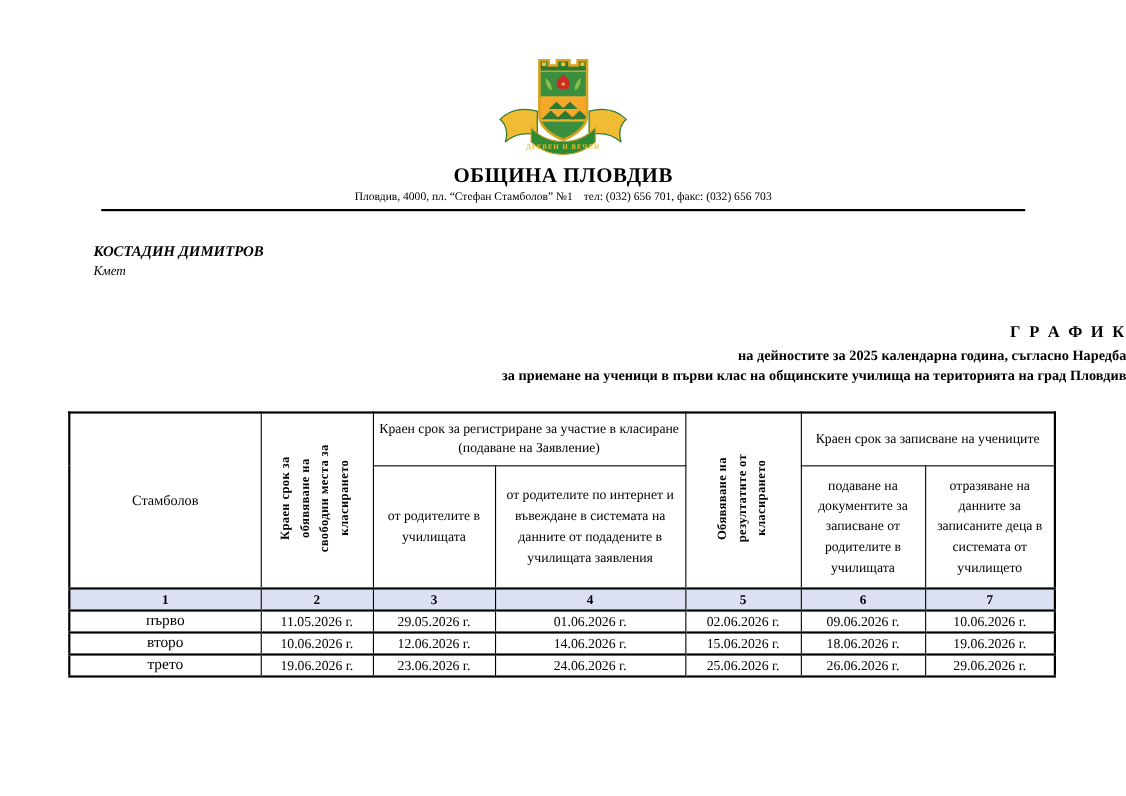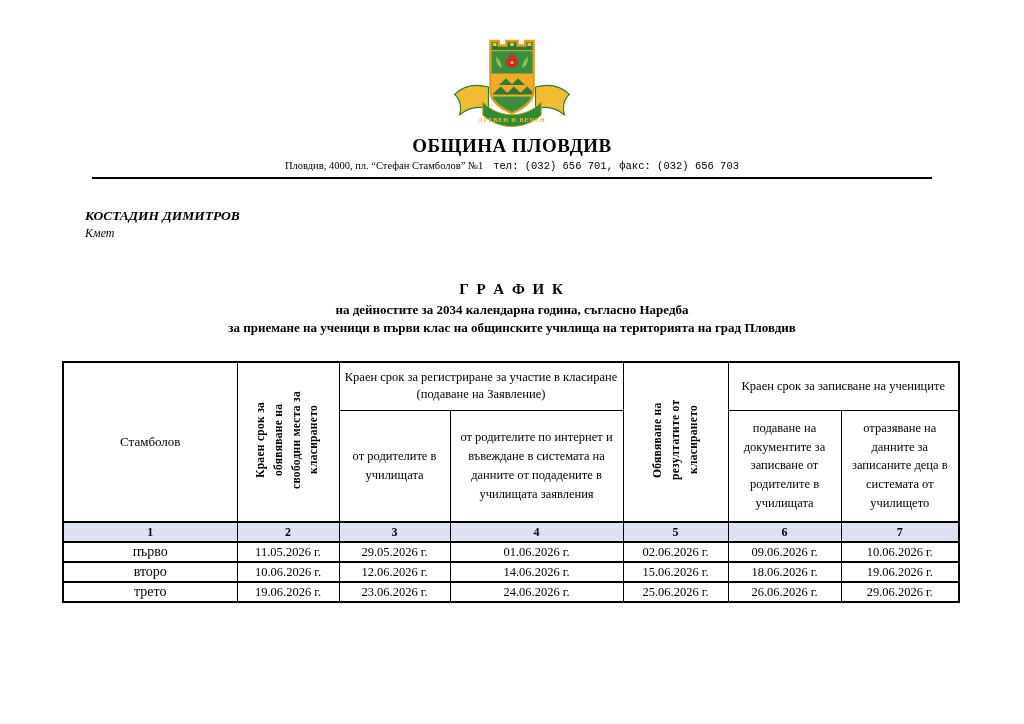--- a/index.html
+++ b/index.html
@@ -8,35 +8,35 @@
     position: relative;
     width: 1024px; height: 724px;
     margin: 0 auto;
     background: #ffffff;
     font-family: "Liberation Serif", "DejaVu Serif", serif;
     color: #000;
     overflow: hidden;
   }
 
   
-  .doc-header { padding-top: 38px; text-align: center; }
+  .doc-header { padding-top: 52px; text-align: center; }
   .logo { display: block; margin: 0 auto; }
   .org-name { font-size: 19px; font-weight: bold; letter-spacing: 0.5px; margin-top: 1px; }
   .addr { font-size: 10.5px; margin-top: 3px; }
-  .addr .phone { margin-left: 10px; font-family: Liberation Mono, monospace; }
+  .addr .phone { margin-left: 10px; }
   .rule { width: 840px; margin: 5px auto 0 auto; border-top: 2px solid #000; height: 0; }
 
   
   .approval { margin: 29px 0 0 85px; }
   .approve-label { font-size: 13.5px; font-weight: bold; }
   .approver-name { font-size: 13.5px; font-weight: bold; margin-top: 23px; font-style: italic; }
   .approver-title { font-size: 12px; font-style: italic; margin-top: 2px; }
 
   
-  .doc-title { text-align: center; margin-top: 40px; }
+  .doc-title { text-align: right; margin-top: 40px; }
   .t1 { font-size: 15px; font-weight: bold; letter-spacing: 2px; }
   .t2 { font-size: 13px; font-weight: bold; margin-top: 4px; }
   .t3 { font-size: 13px; font-weight: bold; margin-top: 2px; }
 
   
   table.sched {
     border-collapse: collapse;
     table-layout: fixed;
     width: 896px;
     margin: 25px 0 0 62px;
@@ -130,21 +130,21 @@
     <div class="rule"></div>
   </div>
 
   <div class="approval">
     <div class="approver-name">КОСТАДИН ДИМИТРОВ</div>
     <div class="approver-title">Кмет</div>
   </div>
 
   <div class="doc-title">
     <div class="t1">Г Р А Ф И К</div>
-    <div class="t2">на дейностите за 2034 календарна година, съгласно Наредба</div>
+    <div class="t2">на дейностите за 2025 календарна година, съгласно Наредба</div>
     <div class="t3">за приемане на ученици в първи клас на общинските училища на територията на град Пловдив</div>
   </div>
 
   <table class="sched">
     <colgroup>
       <col style="width:174px">
         <col style="width:102px">
         <col style="width:111px">
       <col style="width:173px">
         <col style="width:105px">

